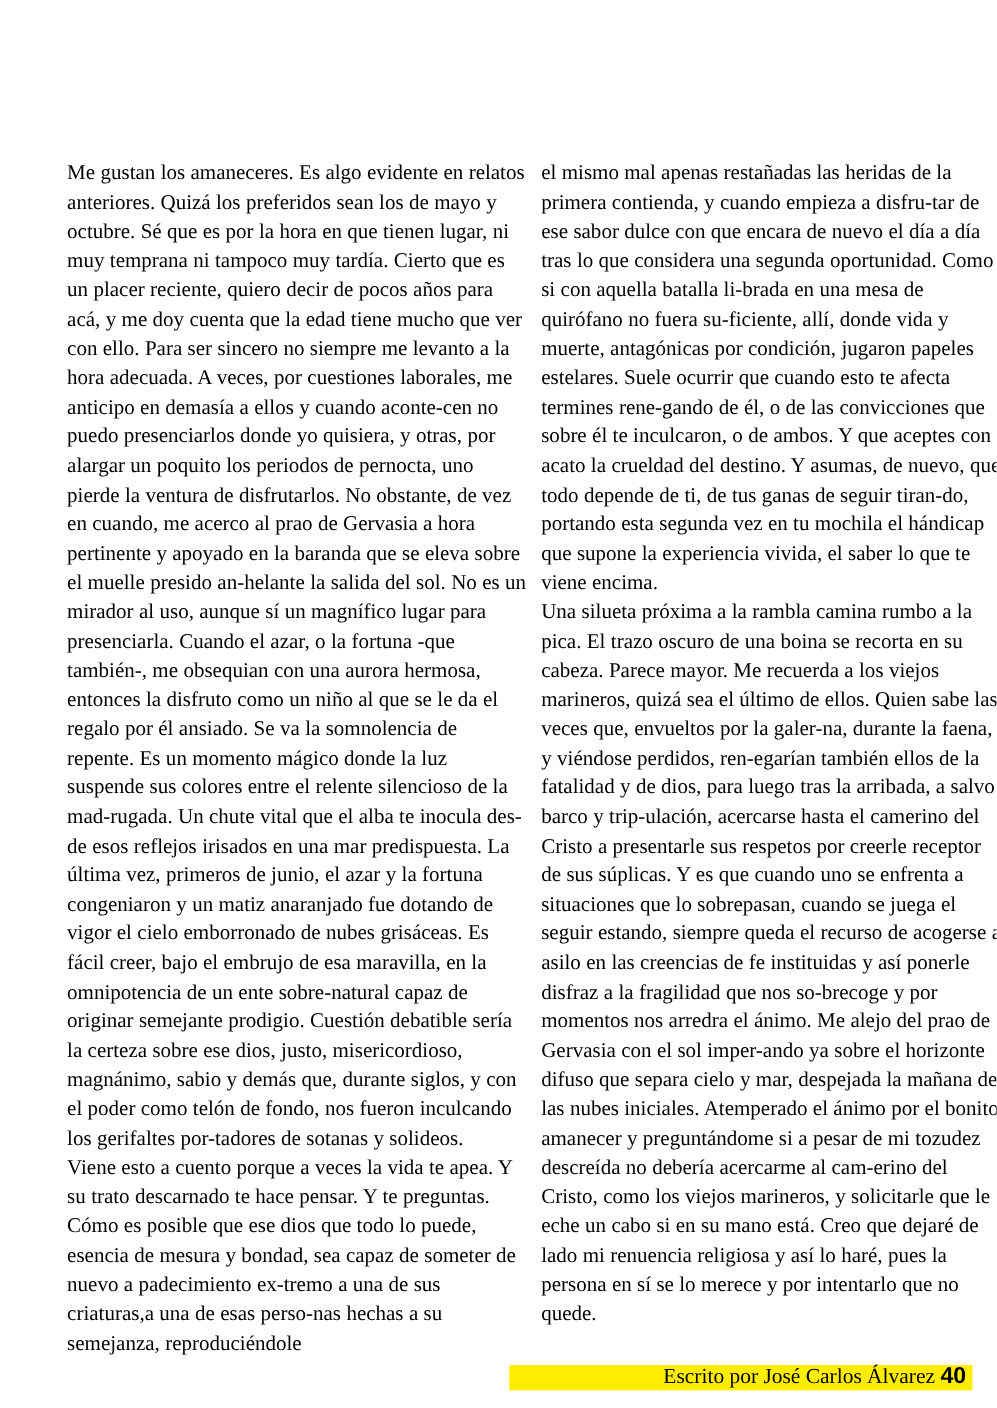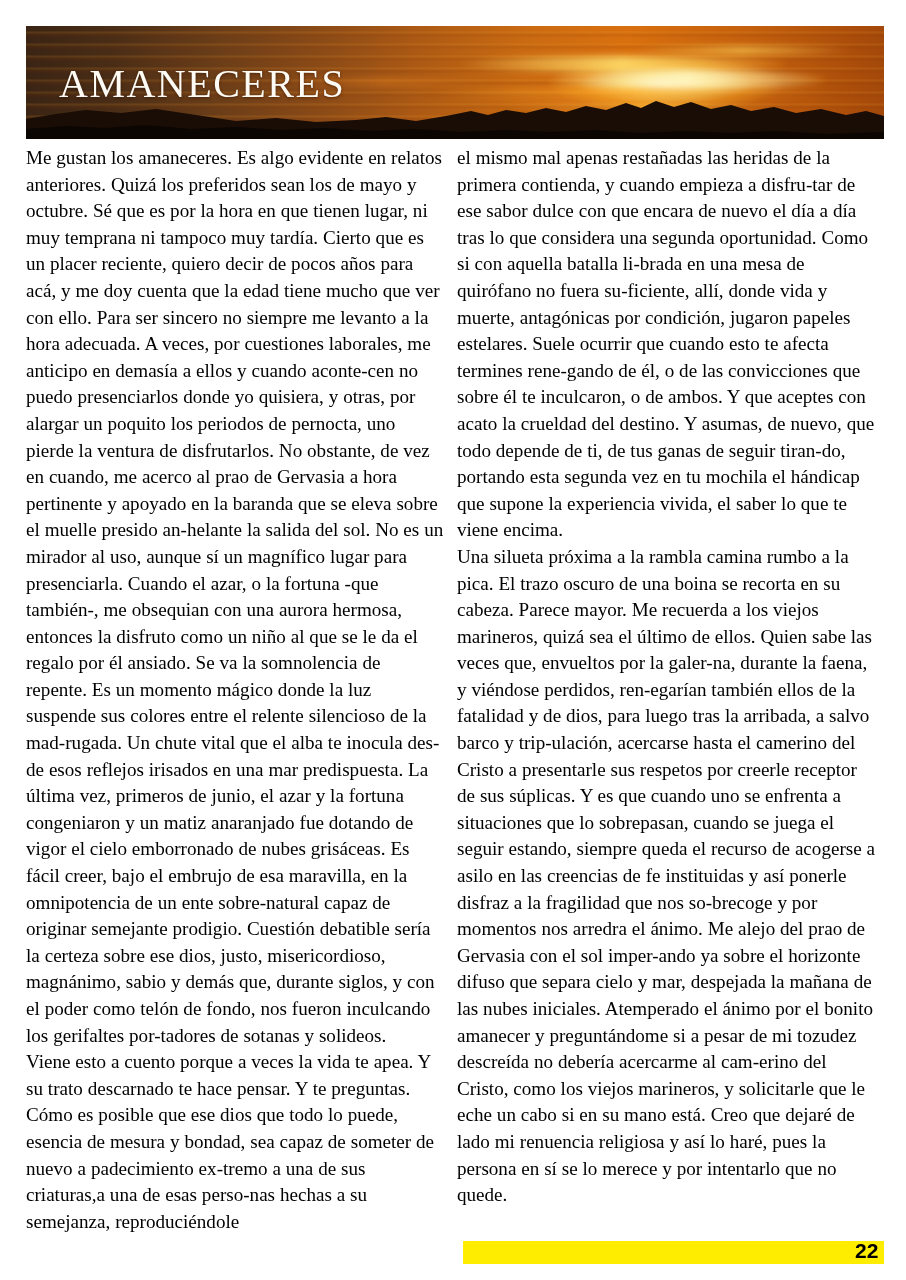--- a/index.html
+++ b/index.html
@@ -139,20 +139,21 @@
     position: absolute;
     left: 26px;
     top: 145px;
     width: 858px;
     height: 1100px;
   }
   .col {
     position: absolute;
     top: 0;
     width: 419px;
+    margin-left: 35px;
   }
   .col-left  { left: 0px; }
   .col-right { left: 431px; }
 
   .col p {
     margin: 0;
     font-size: 19.1px;
     line-height: 26.6px;
     text-align: left;
     hyphens: none;
@@ -186,58 +187,29 @@
     font-weight: 700;
     line-height: 26px;
     color: #000000;
   }
 </style>
 </head>
 <body>
 
 <div class="page">
 
-  <div class="banner">
-    <div class="banner-photo"></div>
-
-    <div class="cloud-band cb4"></div>
-    <div class="cloud-band cb1"></div>
-    <div class="cloud-band cb2"></div>
-    <div class="cloud-band cb6"></div>
-    <div class="cloud-band cb3"></div>
-    <div class="cloud-band cb5"></div>
-
-    <div class="puff p1"></div>
-    <div class="puff p2"></div>
-    <div class="puff p3"></div>
-    <div class="puff p4"></div>
-    <div class="puff p5"></div>
-
-    <div class="ridge">
-      <svg viewBox="0 0 858 42" preserveAspectRatio="none" aria-hidden="true">
-        <path d="M0,22 L30,17 L60,13 L95,16 L130,12 L170,18 L210,24 L250,21 L290,25 L330,23
-                 L360,20 L390,24 L420,19 L445,14 L462,18 L480,13 L500,16 L520,11 L540,15
-                 L560,9 L580,13 L600,6 L615,11 L630,4 L648,10 L665,5 L685,12 L705,8
-                 L725,14 L748,10 L770,16 L795,12 L820,18 L840,14 L858,19 L858,42 L0,42 Z" fill="#1a0d05"></path>
-        <path d="M0,32 L40,29 L80,31 L120,28 L165,32 L210,30 L255,33 L300,31 L345,34
-                 L390,32 L435,35 L480,33 L525,35 L570,33 L615,36 L660,34 L705,36
-                 L750,34 L800,37 L858,35 L858,42 L0,42 Z" fill="#0c0603"></path>
-      </svg>
-    </div>
-
-    <div class="banner-title">AMANECERES</div>
-  </div>
 
   <div class="columns">
     <div class="col col-left">
       <p>Me gustan los amaneceres. Es algo evidente en relatos anteriores. Quizá los preferidos sean los de mayo y octubre.  Sé que es por la hora en que tienen lugar, ni muy temprana ni tampoco muy tardía. Cierto que es un placer reciente, quiero decir de pocos años para acá, y me doy cuenta que la edad tiene mucho que ver con ello. Para ser sincero no siempre me levanto a la hora adecuada. A veces, por cuestiones laborales, me anticipo en demasía a ellos y cuando aconte-cen no puedo presenciarlos donde yo quisiera, y otras, por alargar un poquito los periodos de pernocta, uno pierde la ventura de disfrutarlos. No obstante, de vez en cuando, me acerco al prao de Gervasia a hora pertinente y apoyado en la baranda que se eleva sobre el muelle presido an-helante la salida del sol. No es un mirador al uso, aunque sí un magnífico lugar para presenciarla. Cuando el azar, o la fortuna -que también-, me obsequian con una aurora hermosa, entonces la disfruto como un niño al que se le da el regalo por él ansiado. Se va la somnolencia de repente. Es un momento mágico donde la luz suspende sus colores entre el relente silencioso de la mad-rugada. Un chute vital que el alba te inocula des-de esos reflejos irisados en una mar predispuesta. La última vez, primeros de junio, el azar y la fortuna congeniaron y un matiz anaranjado fue dotando de vigor el cielo emborronado de nubes grisáceas.  Es fácil creer, bajo el embrujo de esa maravilla, en la omnipotencia de un ente sobre-natural capaz de originar semejante prodigio. Cuestión debatible sería la certeza sobre ese dios, justo, misericordioso, magnánimo, sabio y demás que, durante siglos, y con el poder como telón de fondo, nos fueron inculcando los gerifaltes por-tadores de sotanas y solideos.</p>
       <p>Viene esto a cuento porque a veces la vida te apea. Y su trato descarnado te hace pensar. Y te preguntas. Cómo es posible que ese dios que todo lo puede, esencia de mesura y bondad, sea capaz de someter de nuevo a padecimiento ex-tremo a una de sus criaturas,a una de esas perso-nas hechas a su semejanza, reproduciéndole</p>
     </div>
     <div class="col col-right">
       <p> el mismo mal apenas restañadas las heridas de la primera contienda, y cuando empieza a disfru-tar de ese sabor dulce con que encara de nuevo el día a día tras lo que considera una segunda oportunidad. Como si con aquella batalla li-brada en una mesa de quirófano no fuera su-ficiente, allí, donde vida y muerte, antagónicas por condición, jugaron papeles estelares. Suele ocurrir que cuando esto te afecta termines rene-gando de él, o de las convicciones que sobre él te inculcaron, o de ambos. Y que aceptes con acato la crueldad del destino. Y asumas, de nuevo, que todo depende de ti, de tus ganas de seguir tiran-do, portando esta segunda vez en tu mochila el hándicap que supone la experiencia vivida, el saber lo que te viene encima.</p>
       <p>Una silueta próxima a la rambla camina rumbo a la pica. El trazo oscuro de una boina se recorta en su cabeza. Parece mayor. Me recuerda a los viejos marineros, quizá sea el último de ellos. Quien sabe las veces que, envueltos por la galer-na, durante la faena, y viéndose perdidos, ren-egarían también ellos de la fatalidad y de dios, para luego tras la arribada, a salvo barco y trip-ulación, acercarse hasta el camerino del Cristo a presentarle sus respetos por creerle receptor de sus súplicas. Y es que cuando uno se enfrenta a situaciones que lo sobrepasan, cuando se juega el seguir estando, siempre queda el recurso de acogerse a asilo en las creencias de fe instituidas y así ponerle disfraz a la fragilidad que nos so-brecoge y por momentos nos arredra el ánimo. Me alejo del prao de Gervasia con el sol imper-ando ya sobre el horizonte difuso que separa cielo y mar, despejada la mañana de las nubes iniciales. Atemperado el ánimo por el bonito amanecer y preguntándome si a pesar de mi tozudez descreída no debería acercarme al cam-erino del Cristo, como los viejos marineros, y solicitarle que le eche un cabo si en su mano está. Creo que dejaré de lado mi renuencia religiosa y así lo haré, pues la persona en sí se lo merece y por intentarlo que no quede.</p>
     </div>
   </div>
 
   <div class="byline-bar"></div>
-  <div class="page-number">22</div>
+  <div class="byline-text">Escrito por José Carlos Álvarez</div>
+  <div class="page-number">40</div>
 
 </div>
 
 </body></html>

